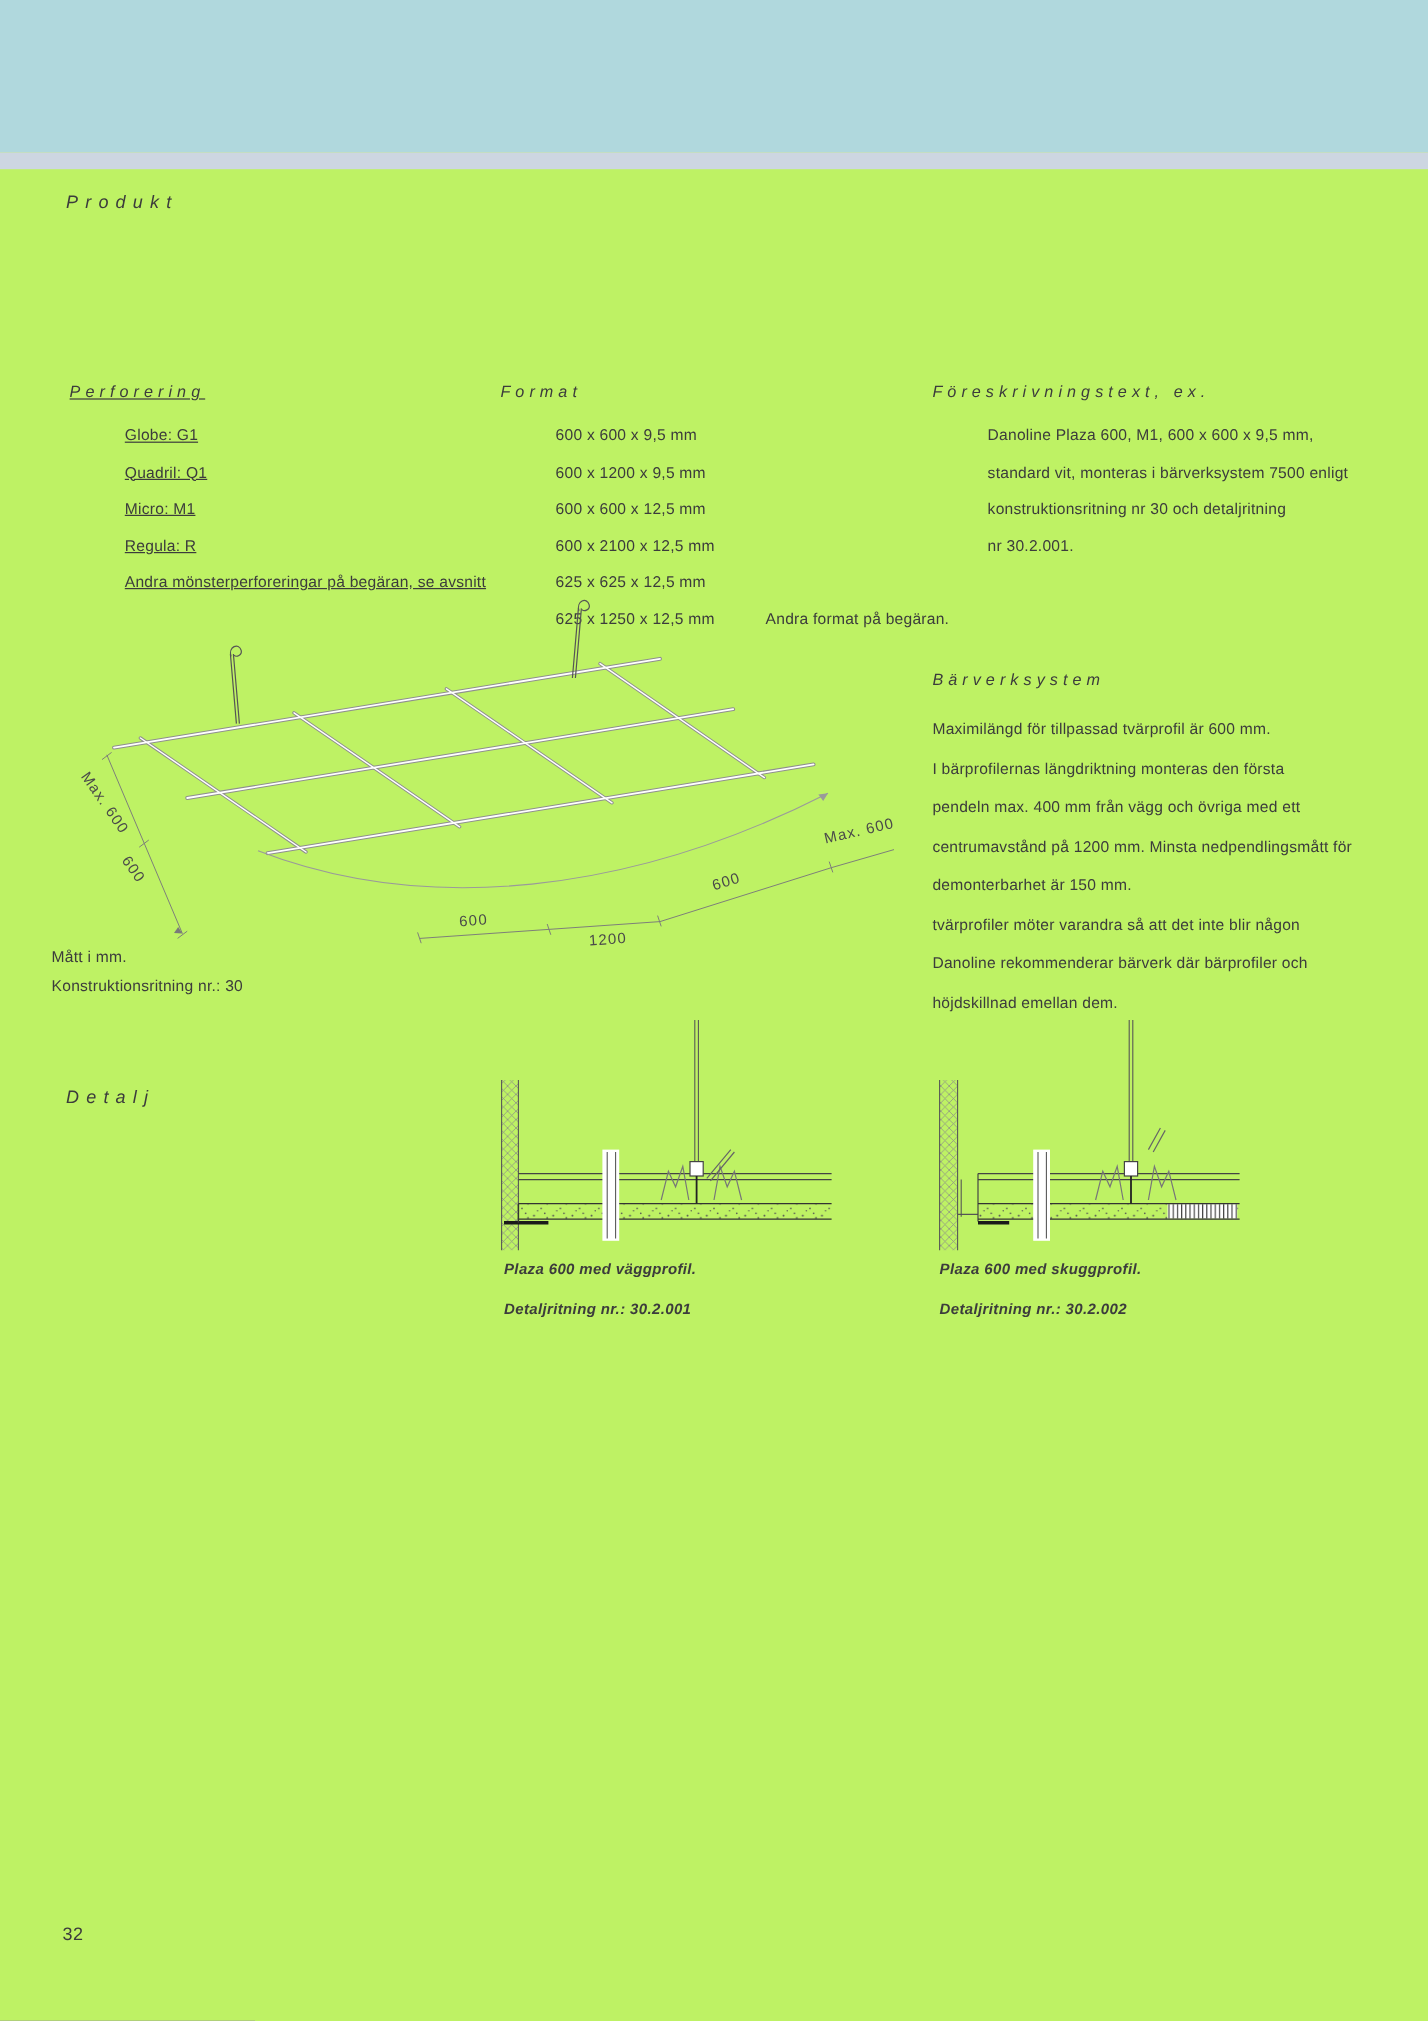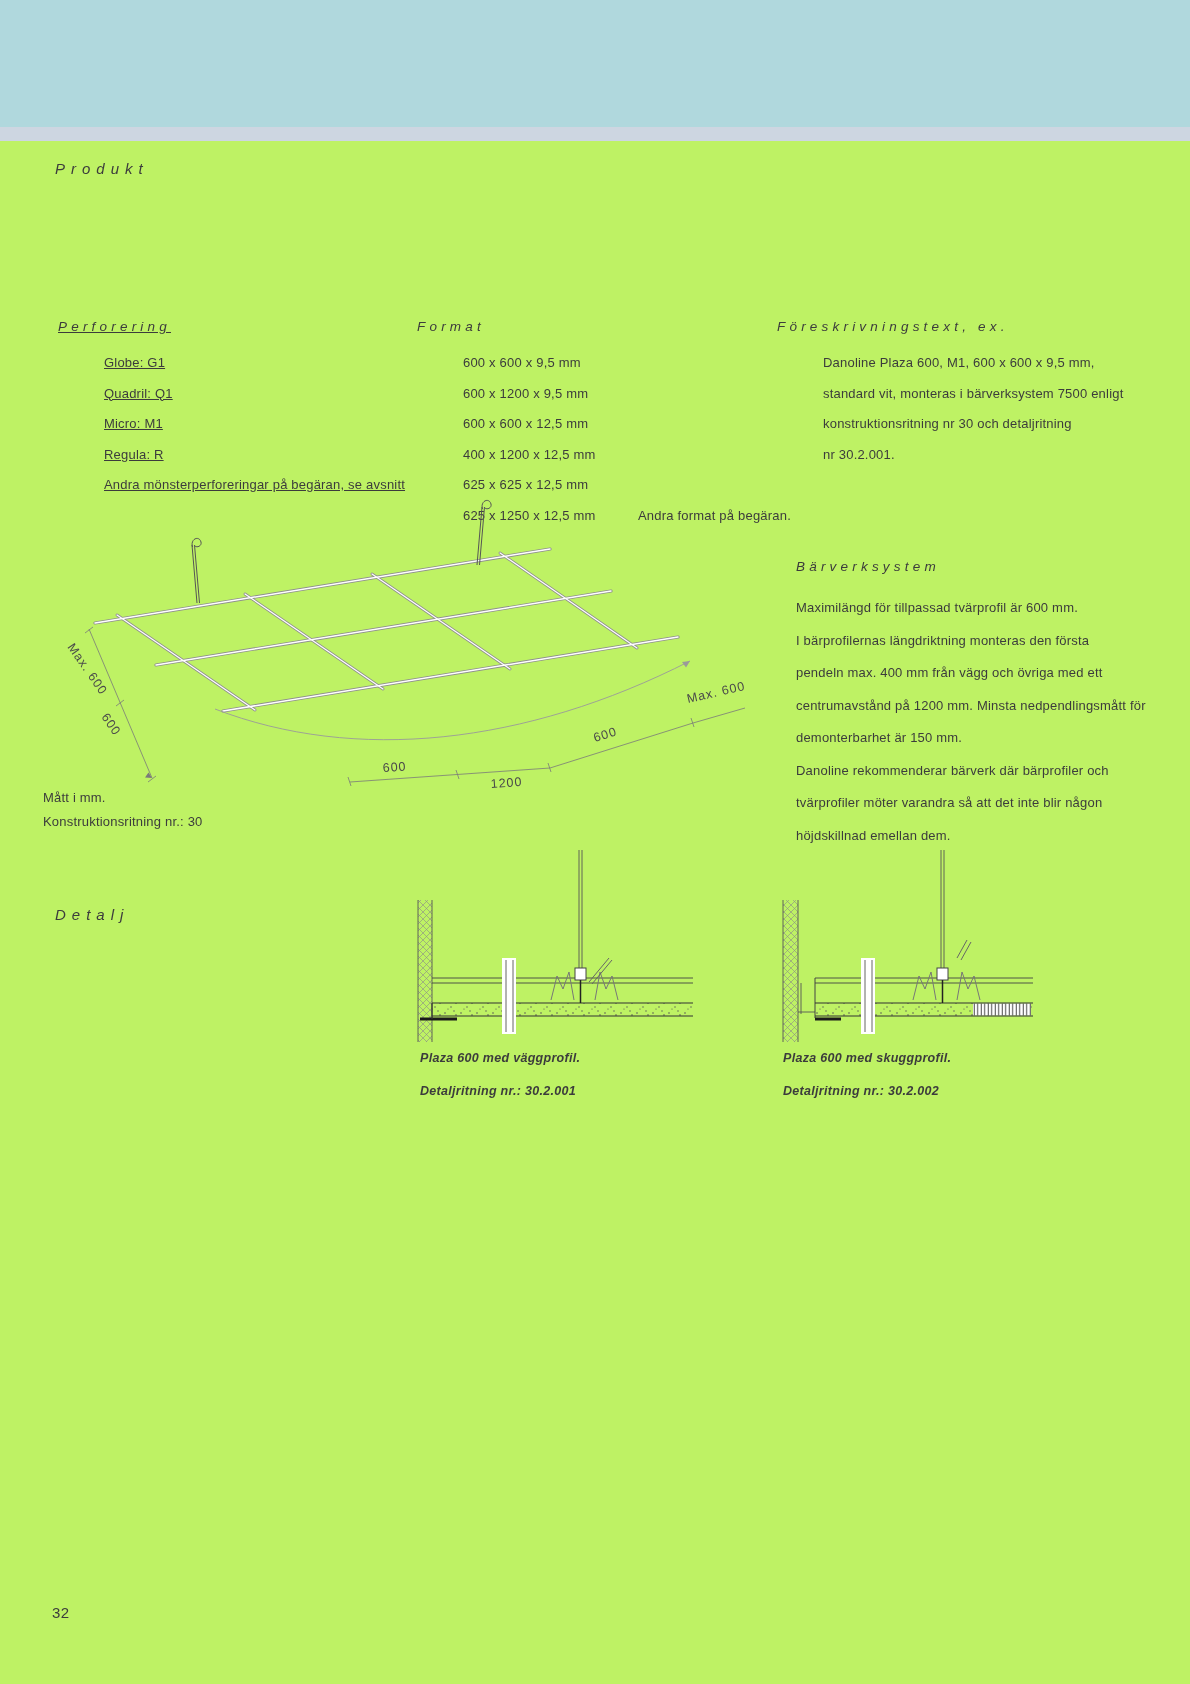--- a/index.html
+++ b/index.html
@@ -45,49 +45,49 @@
       <div>Andra mönsterperforeringar på begäran, se avsnitt</div>
     </div>
   </div>
 
   <div class="abs" style="left:417px; top:318px; width:360px;">
     <div class="h-i head-gap30">Format</div>
     <div class="txt rows30">
       <div>600 x 600 x 9,5 mm</div>
       <div>600 x 1200 x 9,5 mm</div>
       <div>600 x 600 x 12,5 mm</div>
-      <div>400 x 1200 x 12,5 mm</div>
+      <div>600 x 2100 x 12,5 mm</div>
       <div>625 x 625 x 12,5 mm</div>
       <div>
         <span>625 x 1250 x 12,5 mm</span>
         <span class="note-off">Andra format på begäran.</span>
       </div>
     </div>
   </div>
 
   <div class="abs" style="left:777px; top:318px; width:340px;">
     <div class="h-i head-gap30">Föreskrivningstext, ex.</div>
     <div class="txt rows30">
       <div>Danoline Plaza 600, M1, 600 x 600 x 9,5 mm,</div>
       <div>standard vit, monteras i bärverksystem 7500 enligt</div>
       <div>konstruktionsritning nr 30 och detaljritning</div>
       <div>nr 30.2.001.</div>
     </div>
   </div>
 
-  <div class="abs" style="left:796px; top:558px; width:360px;">
+  <div class="abs" style="left:777px; top:558px; width:360px;">
     <div class="h-i head-gap34">Bärverksystem</div>
     <div class="txt rows32">
       <div>Maximilängd för tillpassad tvärprofil är 600 mm.</div>
       <div>I bärprofilernas längdriktning monteras den första</div>
       <div>pendeln max. 400 mm från vägg och övriga med ett</div>
       <div>centrumavstånd på 1200 mm. Minsta nedpendlingsmått för</div>
       <div>demonterbarhet är 150 mm.</div>
+      <div>tvärprofiler möter varandra så att det inte blir någon</div>
       <div>Danoline rekommenderar bärverk där bärprofiler och</div>
-      <div>tvärprofiler möter varandra så att det inte blir någon</div>
       <div>höjdskillnad emellan dem.</div>
     </div>
   </div>
 
   <svg class="abs" style="left:45px; top:495px;" width="720" height="310" viewBox="0 0 720 310">
     <g fill="none" stroke-linecap="round">
 
       <path d="M50,128 L505,54" stroke="#8f8f8f" stroke-width="3.2"></path>
       <path d="M111,170 L566,96" stroke="#8f8f8f" stroke-width="3.2"></path>
       <path d="M178,216 L633,142" stroke="#8f8f8f" stroke-width="3.2"></path>

